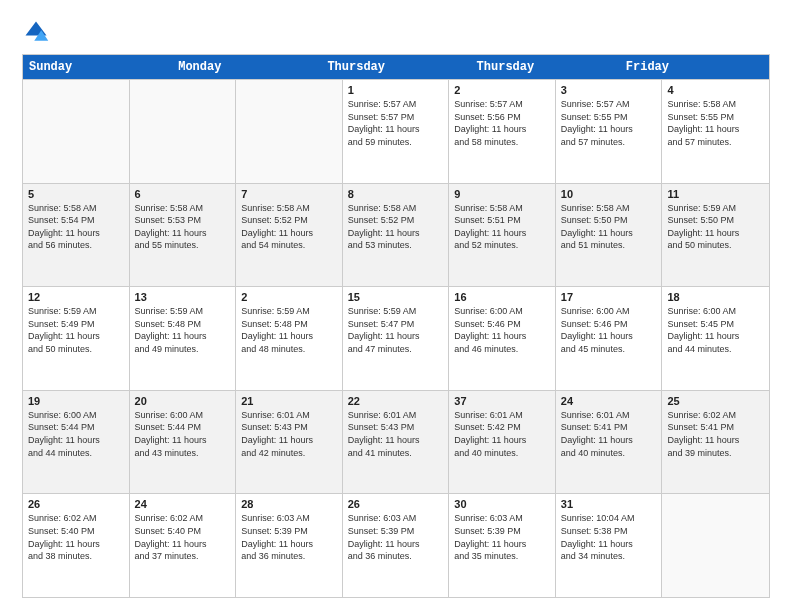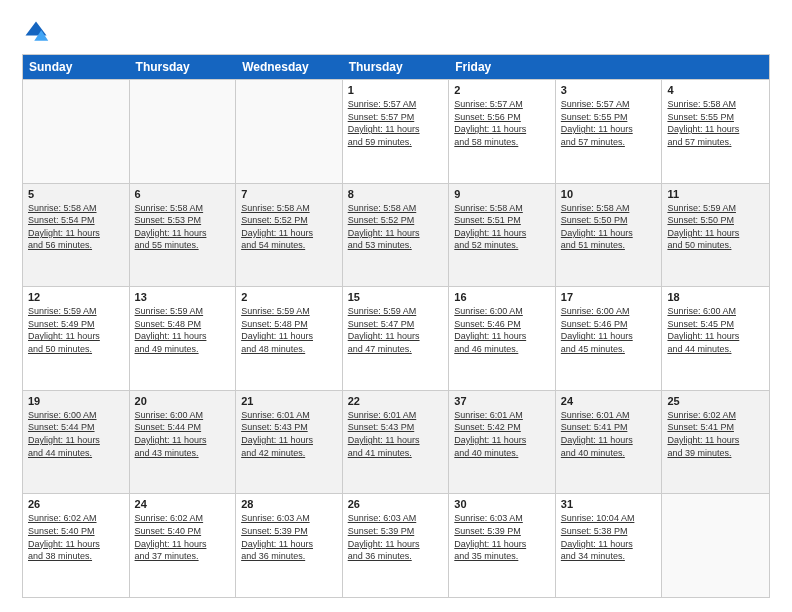--- a/index.html
+++ b/index.html
@@ -53,22 +53,23 @@
       color: #444;
     }
     .calendar {
       flex: 1;
       display: flex;
       flex-direction: column;
       border: 1px solid #ccc;
     }
     .cal-header-row {
       display: grid;
-      grid-template-columns: repeat(7, 1fr);
+      grid-template-columns: repeat(5, 1fr);
       background: #1565c0;
+      font-family: Liberation Mono, monospace;
     }
     .cal-header-cell {
       color: #fff;
       font-size: 12px;
       font-weight: bold;
       padding: 5px 6px;
       text-align: left;
     }
     .cal-body {
       display: flex;
@@ -97,21 +98,20 @@
     }
     .cell-day {
       font-size: 11px;
       font-weight: bold;
       margin-bottom: 2px;
     }
     .cell-info {
       font-size: 9px;
       color: #333;
       line-height: 1.4;
-      text-decoration: underline;
     }
     .row-shaded .cal-cell {
       background: #f2f2f2;
     }
   </style>
 </head>
 <body>
 
 <div class="page">
   <div class="header">
@@ -127,22 +127,22 @@
     </div>
     <div class="title-block">
       <div class="month-title"></div>
       <div class="location"></div>
     </div>
   </div>
 
   <div class="calendar">
     <div class="cal-header-row">
     <div class="cal-header-cell">Sunday</div>
+        <div class="cal-header-cell">Monday</div>
         <div class="cal-header-cell">Thursday</div>
-        <div class="cal-header-cell">Wednesday</div>
         <div class="cal-header-cell">Thursday</div>
         <div class="cal-header-cell">Friday</div>
       </div>
     <div class="cal-body">
     <div class="cal-row">
           <div class="cal-cell empty"></div>
           <div class="cal-cell empty"></div>
           <div class="cal-cell empty"></div>
           <div class="cal-cell">
             <div class="cell-day">1</div>

